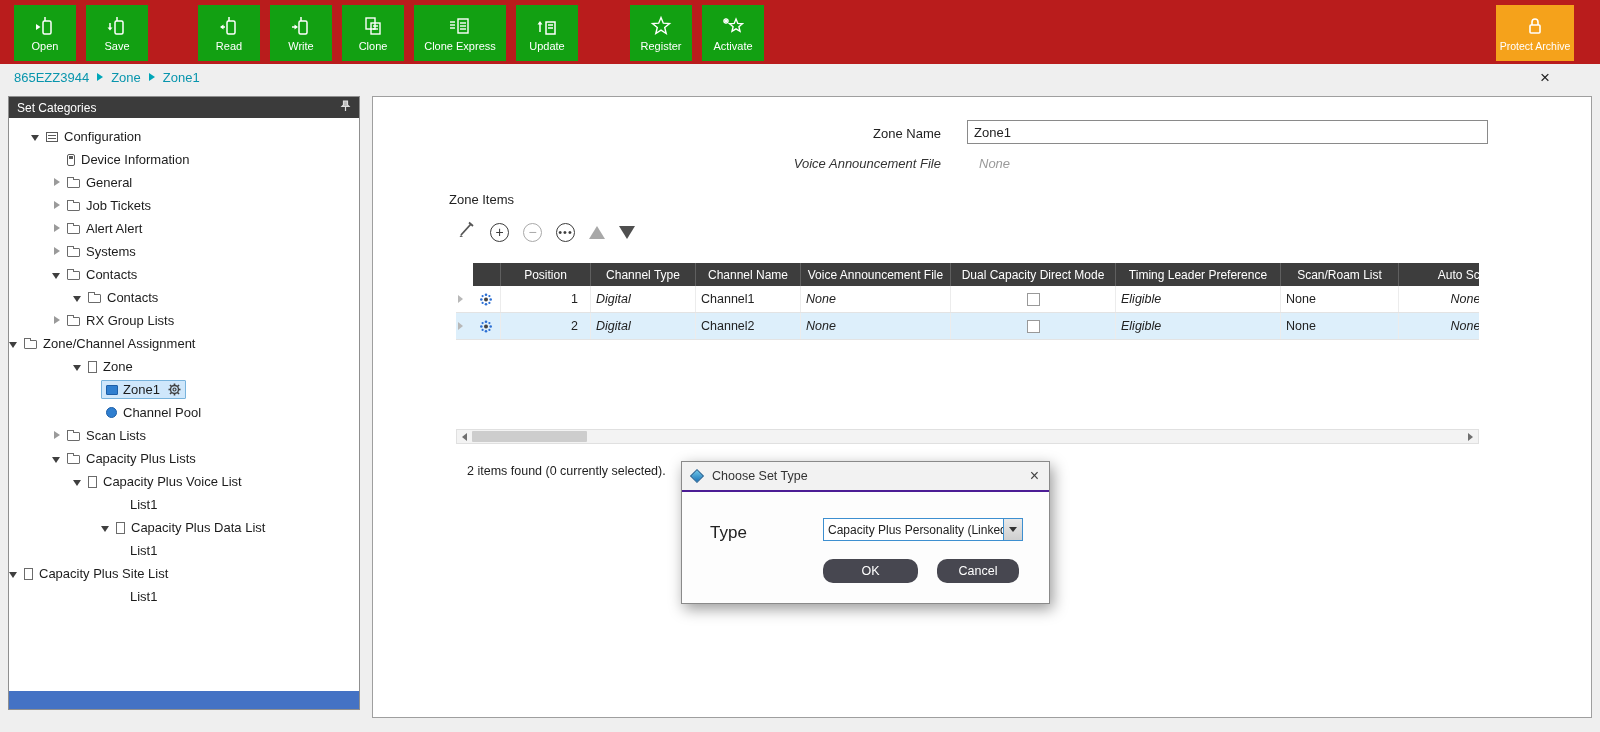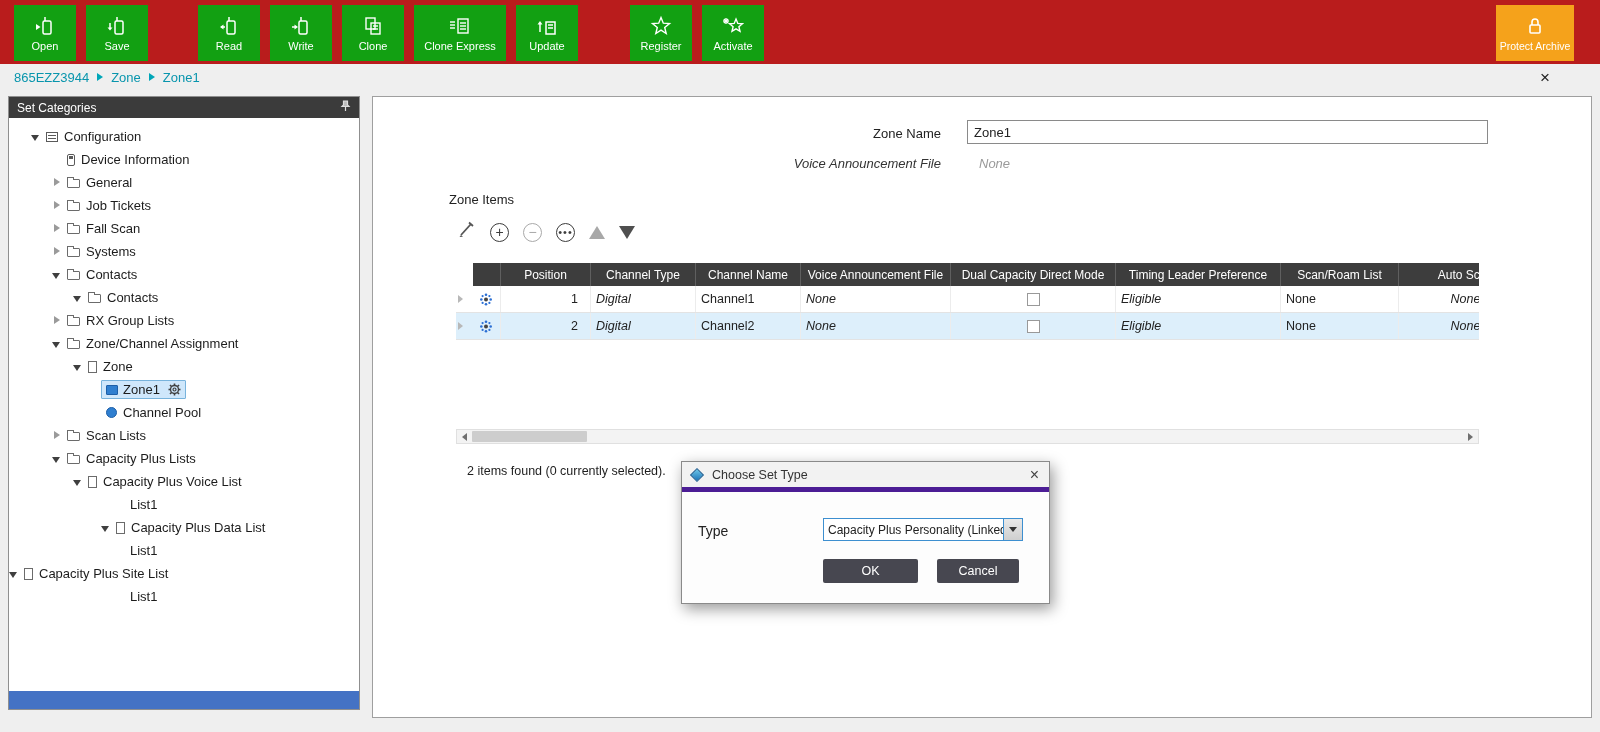--- a/index.html
+++ b/index.html
@@ -159,50 +159,50 @@
 
   #status-text { position:absolute; left:94px; top:367px; font-size:12.5px; color:#1e1e1e; }
 
   
   #dialog {
     position:absolute; left:681px; top:461px; width:369px; height:143px;
     background:#fdfdfd; border:1px solid #8a8a8a;
     box-shadow:3px 5px 14px rgba(0,0,0,0.4);
   }
   #dialog-titlebar {
-    height:30px; background:#f2f2f2; border-bottom:5px solid #4c1d95;
+    height:30px; background:#f2f2f2; border-bottom:2px solid #4c1d95;
     display:flex; align-items:center; padding:0 10px;
   }
   .diamond {
     width:10px; height:10px; transform:rotate(45deg);
     background:linear-gradient(135deg,#6ec6e8,#1b74b8);
     border:1px solid #11558c; margin-right:10px; flex:0 0 auto;
   }
   #dialog-title { font-size:12.5px; color:#333; }
   #dialog-close { margin-left:auto; font-size:16px; color:#444; cursor:pointer; line-height:1; }
-  #dialog-type-label { position:absolute; left:16px; top:61px; font-size:14px; }
+  #dialog-type-label { position:absolute; left:28px; top:61px; font-size:17px; }
   #dropdown {
     position:absolute; left:141px; top:56px; width:200px; height:23px;
     border:1px solid #3d8fd0; background:#fff; display:flex; align-items:center; cursor:pointer;
   }
   #dropdown-text {
     flex:1; font-size:12px; padding:0 4px; white-space:nowrap; overflow:hidden; color:#222;
   }
   #dropdown-arrow {
     width:19px; height:100%; background:linear-gradient(#e9e9e9,#cfcfcf);
     border-left:1px solid #3d8fd0; display:flex; align-items:center; justify-content:center; flex:0 0 auto;
   }
   #dropdown-arrow::before {
     content:""; width:0; height:0; border-left:4px solid transparent; border-right:4px solid transparent;
     border-top:5px solid #333;
   }
   .dlg-btn {
     position:absolute; top:97px; height:24px; background:#474750; color:#fff;
     font-size:12.5px; display:flex; align-items:center; justify-content:center;
-    border-radius:2px; cursor:pointer;
+    border-radius:10px; cursor:pointer;
   }
   #ok-btn { left:141px; width:95px; }
   #cancel-btn { left:255px; width:82px; }
 </style>
 </head>
 <body>
 
 <div id="toolbar">
   <div class="tb-btn">
     <span>
@@ -354,21 +354,21 @@
       <span class="tlabel">General</span>
     </div>
     <div class="tree-item" style="padding-left:43px">
       <span class="exp exp-right"></span>
       <span class="ticon icon-folder"></span>
       <span class="tlabel">Job Tickets</span>
     </div>
     <div class="tree-item" style="padding-left:43px">
       <span class="exp exp-right"></span>
       <span class="ticon icon-folder"></span>
-      <span class="tlabel">Fall Scan</span>
+      <span class="tlabel">Alert Alert</span>
     </div>
     <div class="tree-item" style="padding-left:43px">
       <span class="exp exp-right"></span>
       <span class="ticon icon-folder"></span>
       <span class="tlabel">Systems</span>
     </div>
     <div class="tree-item" style="padding-left:43px">
       <span class="exp exp-down"></span>
       <span class="ticon icon-folder"></span>
       <span class="tlabel">Contacts</span>
@@ -376,21 +376,21 @@
     <div class="tree-item" style="padding-left:64px">
       <span class="exp exp-down"></span>
       <span class="ticon icon-folder"></span>
       <span class="tlabel">Contacts</span>
     </div>
     <div class="tree-item" style="padding-left:43px">
       <span class="exp exp-right"></span>
       <span class="ticon icon-folder"></span>
       <span class="tlabel">RX Group Lists</span>
     </div>
-    <div class="tree-item" style="padding-left:43px">
+    <div class="tree-item" style="">
       <span class="exp exp-down"></span>
       <span class="ticon icon-folder"></span>
       <span class="tlabel">Zone/Channel Assignment</span>
     </div>
     <div class="tree-item" style="padding-left:64px">
       <span class="exp exp-down"></span>
       <span class="ticon icon-page"></span>
       <span class="tlabel">Zone</span>
     </div>
     <div class="tree-item" style="padding-left:92px">

